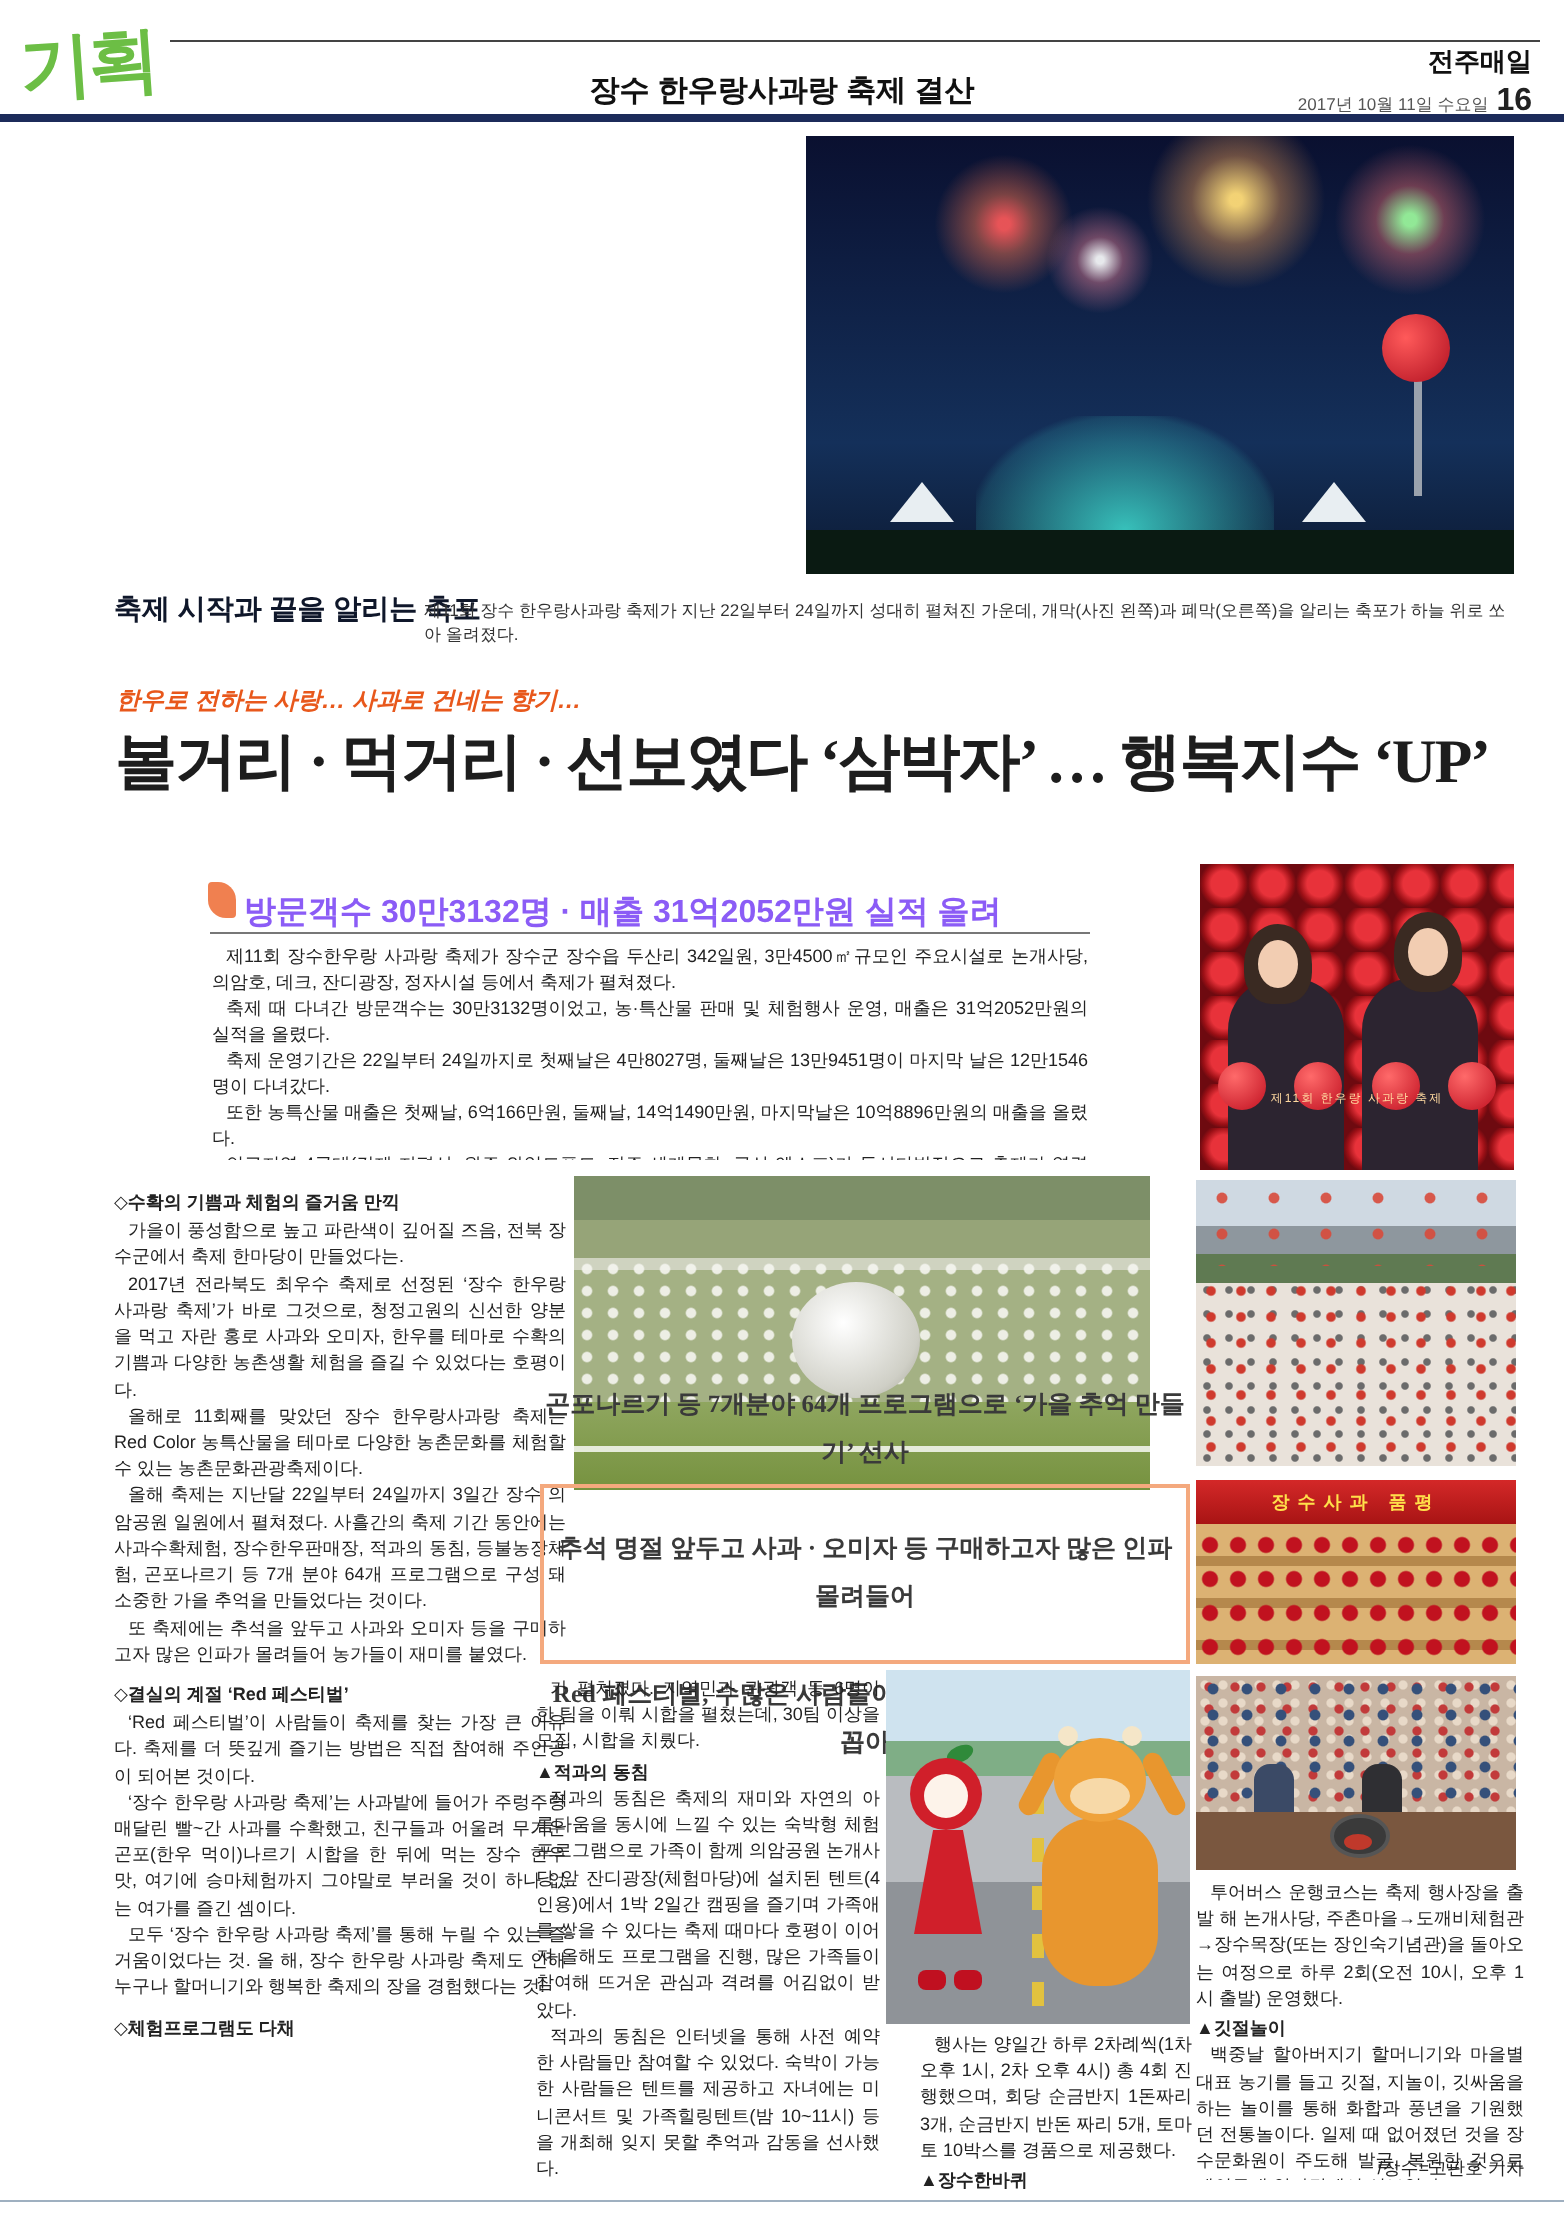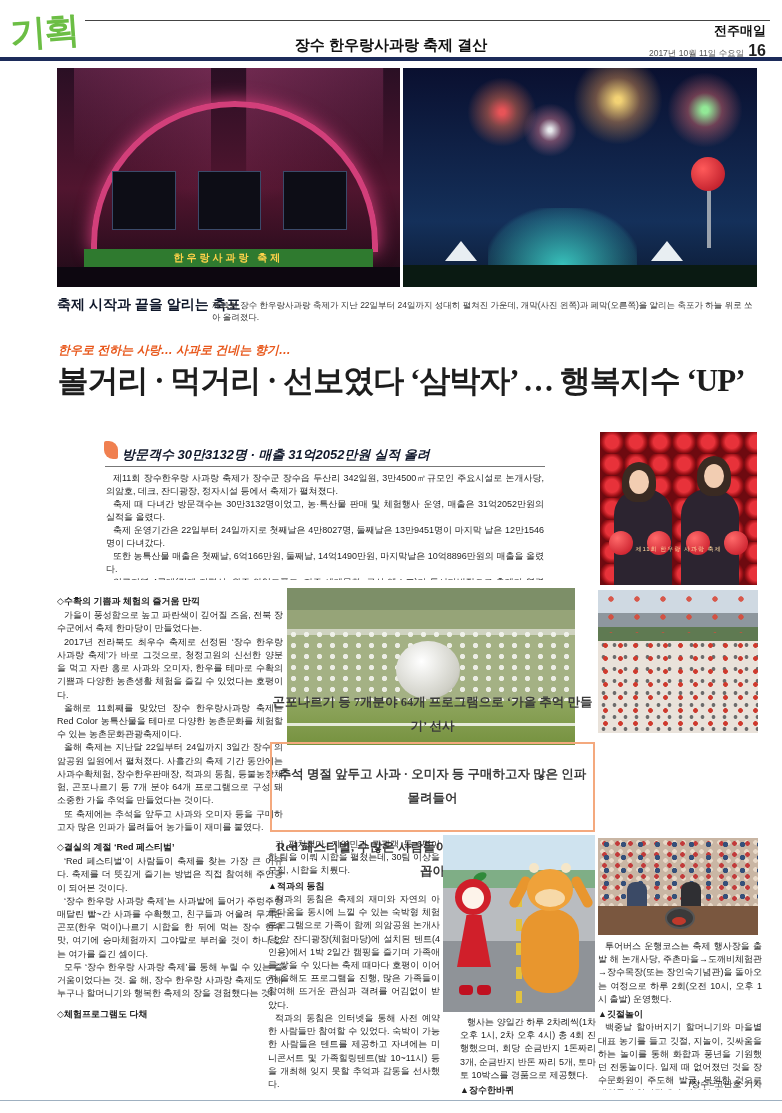--- a/index.html
+++ b/index.html
@@ -95,21 +95,21 @@
   .p8 .person{bottom:24%;width:20px;height:30px;border-radius:8px 8px 0 0;}
   
   .photo-caption-title{position:absolute;left:57px;top:296px;font-size:14px;font-weight:bold;color:#0f172a;}
   .photo-caption-body{position:absolute;left:212px;top:300px;width:545px;font-size:8.5px;color:#333;}
   .kicker{position:absolute;left:58px;top:342px;font-size:12px;font-weight:bold;font-style:italic;color:#e8581c;}
   .headline{position:absolute;left:40px;right:20px;top:360px;text-align:center;
             font-family:"Liberation Serif","DejaVu Serif",serif;font-weight:bold;font-size:31px;color:#1d1d1d;letter-spacing:-1px;}
   
   .quote-mark{position:absolute;left:104px;top:441px;width:14px;height:18px;background:#f08050;
               border-radius:2px 9px 2px 9px;}
-  .lead-quote{position:absolute;left:122px;top:446px;font-size:13px;font-weight:bold;font-style:italic;color:#0f172a;}
+  .lead-quote{position:absolute;left:122px;top:446px;font-size:16px;font-weight:bold;color:#8b5cf6;}
   .lead-rule{position:absolute;left:105px;top:466px;width:440px;height:1px;background:#777;}
   .lead-text{position:absolute;left:106px;top:472px;width:438px;height:108px;overflow:hidden;}
   .lead-text p{margin:0;font-size:9px;line-height:1.45;text-align:justify;text-indent:7px;color:#222;}
   
   .col{position:absolute;overflow:hidden;}
   .col p,.col div.blk{margin:0;font-size:9px;line-height:1.47;text-align:justify;color:#222;}
   .blk-p{text-indent:7px;}
   .blk-h1{color:#e8581c;font-weight:bold;margin-top:7px !important;margin-bottom:1px !important;}
   .blk-h2{font-weight:bold;margin-top:2px !important;}
   .col1{left:57px;top:588px;width:226px;height:505px;}
@@ -131,30 +131,20 @@
 
   <div class="logo">기획</div>
   <div class="top-rule"></div>
   <div class="center-title">장수 한우랑사과랑 축제 결산</div>
   <div class="paper-name">전주매일</div>
   <div class="dateline">
     <span>2017년 10월 11일 수요일</span><span class="pagenum">16</span>
   </div>
   <div class="navy-rule"></div>
 
-  <div class="photo p1">
-    <div class="abs beam" style="left:5%"></div>
-    <div class="abs beam" style="right:5%;transform:scaleX(-1)"></div>
-    <div class="abs arch"></div>
-    <div class="abs screen" style="left:16%;width:18%"></div>
-    <div class="abs screen" style="left:41%;width:18%"></div>
-    <div class="abs screen" style="left:66%;width:18%"></div>
-    <div class="abs banner">한우랑사과랑 축제</div>
-    <div class="abs crowd"></div>
-  </div>
 
   <div class="photo p2">
     <div class="abs burst" style="left:18%;top:4%;width:70px;height:70px;background:radial-gradient(circle,rgba(255,90,90,.9) 0 6%,rgba(255,120,80,.45) 30%,transparent 70%)"></div>
     <div class="abs burst" style="left:48%;top:-6%;width:90px;height:90px;background:radial-gradient(circle,rgba(255,220,120,.95) 0 5%,rgba(255,170,90,.4) 35%,transparent 70%)"></div>
     <div class="abs burst" style="right:4%;top:2%;width:76px;height:76px;background:radial-gradient(circle,rgba(160,255,160,.9) 0 6%,rgba(255,120,120,.4) 32%,transparent 70%)"></div>
     <div class="abs burst" style="left:34%;top:16%;width:54px;height:54px;background:radial-gradient(circle,rgba(255,255,255,.9) 0 5%,rgba(255,140,160,.4) 30%,transparent 70%)"></div>
     <div class="abs stage"></div>
     <div class="abs tent" style="left:12%"></div>
     <div class="abs tent" style="left:70%"></div>
     <div class="abs pole"></div>
@@ -220,20 +210,25 @@
     <div class="abs reds"></div>
     <div class="abs fly"></div>
   </div>
 
   <div class="quote-box">
       <p class="blk blk-p">곤포나르기 등 7개분야 64개 프로그램으로 ‘가을 추억 만들기’ 선사</p>
       <p class="blk blk-p">추석 명절 앞두고 사과 · 오미자 등 구매하고자 많은 인파 몰려들어</p>
       <p class="blk blk-p">Red 페스티벌, 수많은 사람들이 축제 찾는 가장 큰 이유로 꼽아</p>
     </div>
 
+  <div class="photo p6">
+    <div class="abs bannerbar">장수사과 품평</div>
+    <div class="abs rows"></div>
+    <div class="abs apples"></div>
+  </div>
 
   <div class="col col2">
       <p class="blk blk-p">가 펼쳐졌다. 지역민과 관광객 등 6명이 한 팀을 이뤄 시합을 펼쳤는데, 30팀 이상을 모집, 시합을 치뤘다.</p>
       <p class="blk blk-h2">▲적과의 동침</p>
       <p class="blk blk-p">적과의 동침은 축제의 재미와 자연의 아름다움을 동시에 느낄 수 있는 숙박형 체험 프로그램으로 가족이 함께 의암공원 논개사당 앞 잔디광장(체험마당)에 설치된 텐트(4인용)에서 1박 2일간 캠핑을 즐기며 가족애를 쌓을 수 있다는 축제 때마다 호평이 이어져 올해도 프로그램을 진행, 많은 가족들이 참여해 뜨거운 관심과 격려를 어김없이 받았다.</p>
       <p class="blk blk-p">적과의 동침은 인터넷을 통해 사전 예약한 사람들만 참여할 수 있었다. 숙박이 가능한 사람들은 텐트를 제공하고 자녀에는 미니콘서트 및 가족힐링텐트(밤 10~11시) 등을 개최해 잊지 못할 추억과 감동을 선사했다.</p>
     </div>
 
   <div class="photo p7">
     <div class="abs yline"></div>

